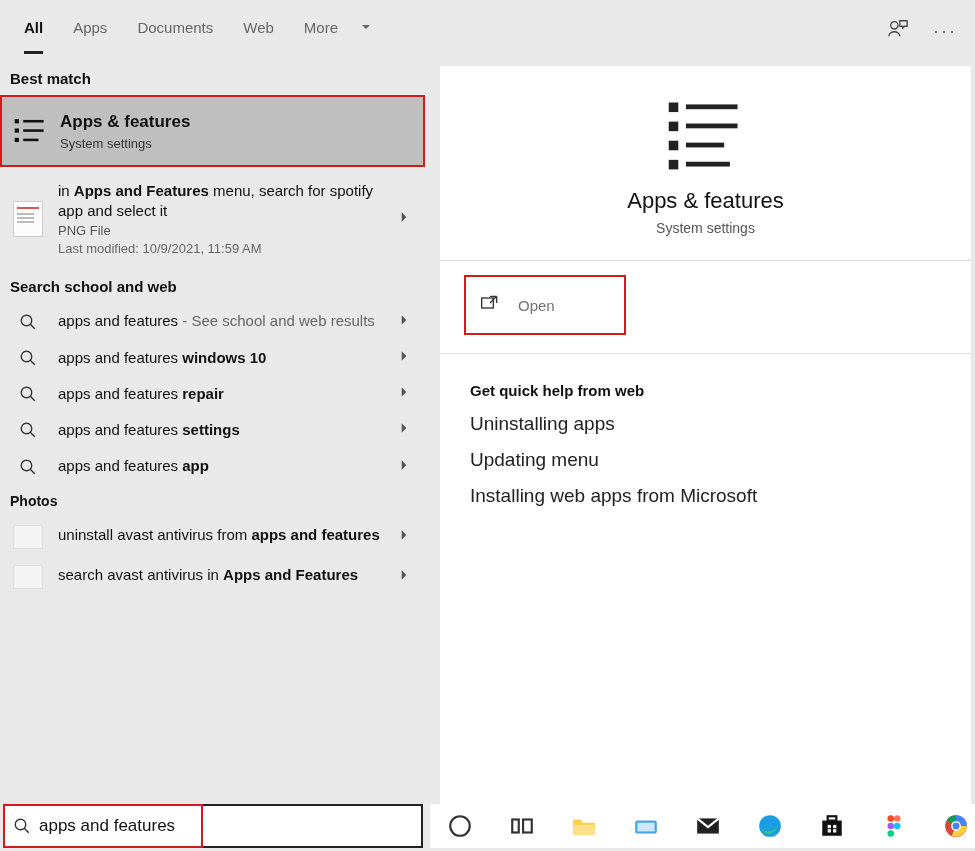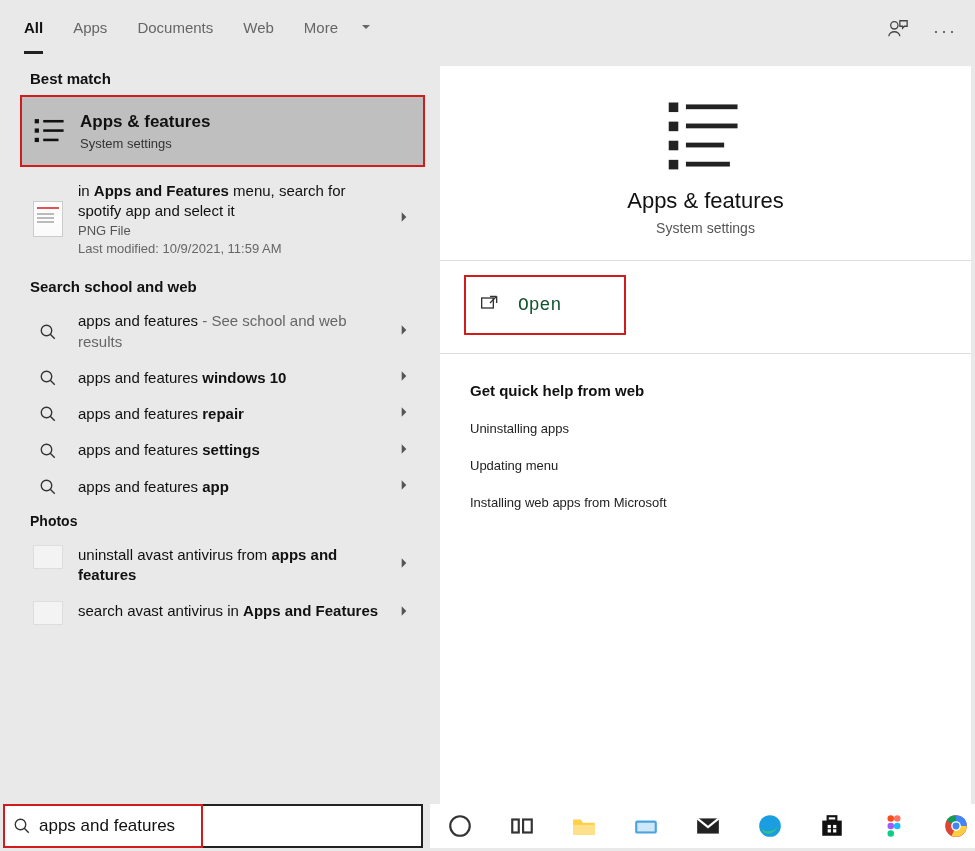--- a/index.html
+++ b/index.html
@@ -54,39 +54,39 @@
 
   
   .right-inner { padding:26px 30px; display:flex; flex-direction:column; height:100%; }
   .big-icon { display:flex; justify-content:center; margin-top:4px; }
   .big-icon svg { width:86px; height:78px; }
   .right-title { text-align:center; font-size:22px; color:#111; margin-top:14px; }
   .right-sub { text-align:center; font-size:14px; color:#555; margin-top:6px; }
   .hr { height:1px; background:#ddd; margin:24px -30px 0 -30px; }
   .open-row { display:flex; align-items:center; gap:18px; padding:16px 0 16px 6px; border:2px solid #d21b1b; width:130px; margin-top:0; margin-left:-6px; height:44px; box-sizing:content-box; padding:6px 14px; cursor:pointer;}
   .open-row .oicon svg { width:20px; height:18px; stroke:#333; fill:none; stroke-width:1.6; }
-  .open-row .olabel { font-size:18px; color:#14532d;font-family:Liberation Mono, monospace; }
+  .open-row .olabel { font-size:15px; color:#737373; }
   .hr2 { height:1px; background:#ddd; margin:18px -30px 0 -30px; }
   .help-header { font-weight:700; font-size:15px; margin-top:28px; color:#111; }
-  .help-link { font-size:13px; color:#222; margin-top:22px; cursor:pointer; }
+  .help-link { font-size:19px; color:#222; margin-top:14px; cursor:pointer; }
 
   
   .search-wrap { position:absolute; left:3px; bottom:3px; width:420px; height:44px; }
   .search-box { position:absolute; left:0; top:0; right:0; bottom:0; border:2px solid #222; display:flex; align-items:center; background:#fff; }
   .search-red { position:absolute; left:0; top:0; width:200px; bottom:0; border:2px solid #d21b1b; pointer-events:none; }
   .search-box .sicon { width:34px; display:flex; justify-content:center; align-items:center; }
   .search-box input { border:none; outline:none; font-size:17px; flex:1; color:#111; background:transparent; caret-color:#111;}
   
   
   .taskbar { position:absolute; left:430px; right:0; bottom:3px; height:44px; background:#fff; display:flex; align-items:center; gap:30px; padding-left:14px; }
   .tb-item { width:32px; height:32px; display:flex; align-items:center; justify-content:center; cursor:pointer; }
   .tb-item svg { width:26px; height:26px; }
 
   .root { position:relative; width:975px; height:851px; }
-  .left-scroll { overflow-y:auto; flex:1; padding-bottom:24px;margin-left:20px; }
+  .left-scroll { overflow-y:auto; flex:1; padding-bottom:24px; }
 </style>
 </head>
 <body>
 <div class="root">
 
 <div class="window">
 
   <div class="tabs-bar">
     <div class="tabs">
       <div class="tab active">All</div>

